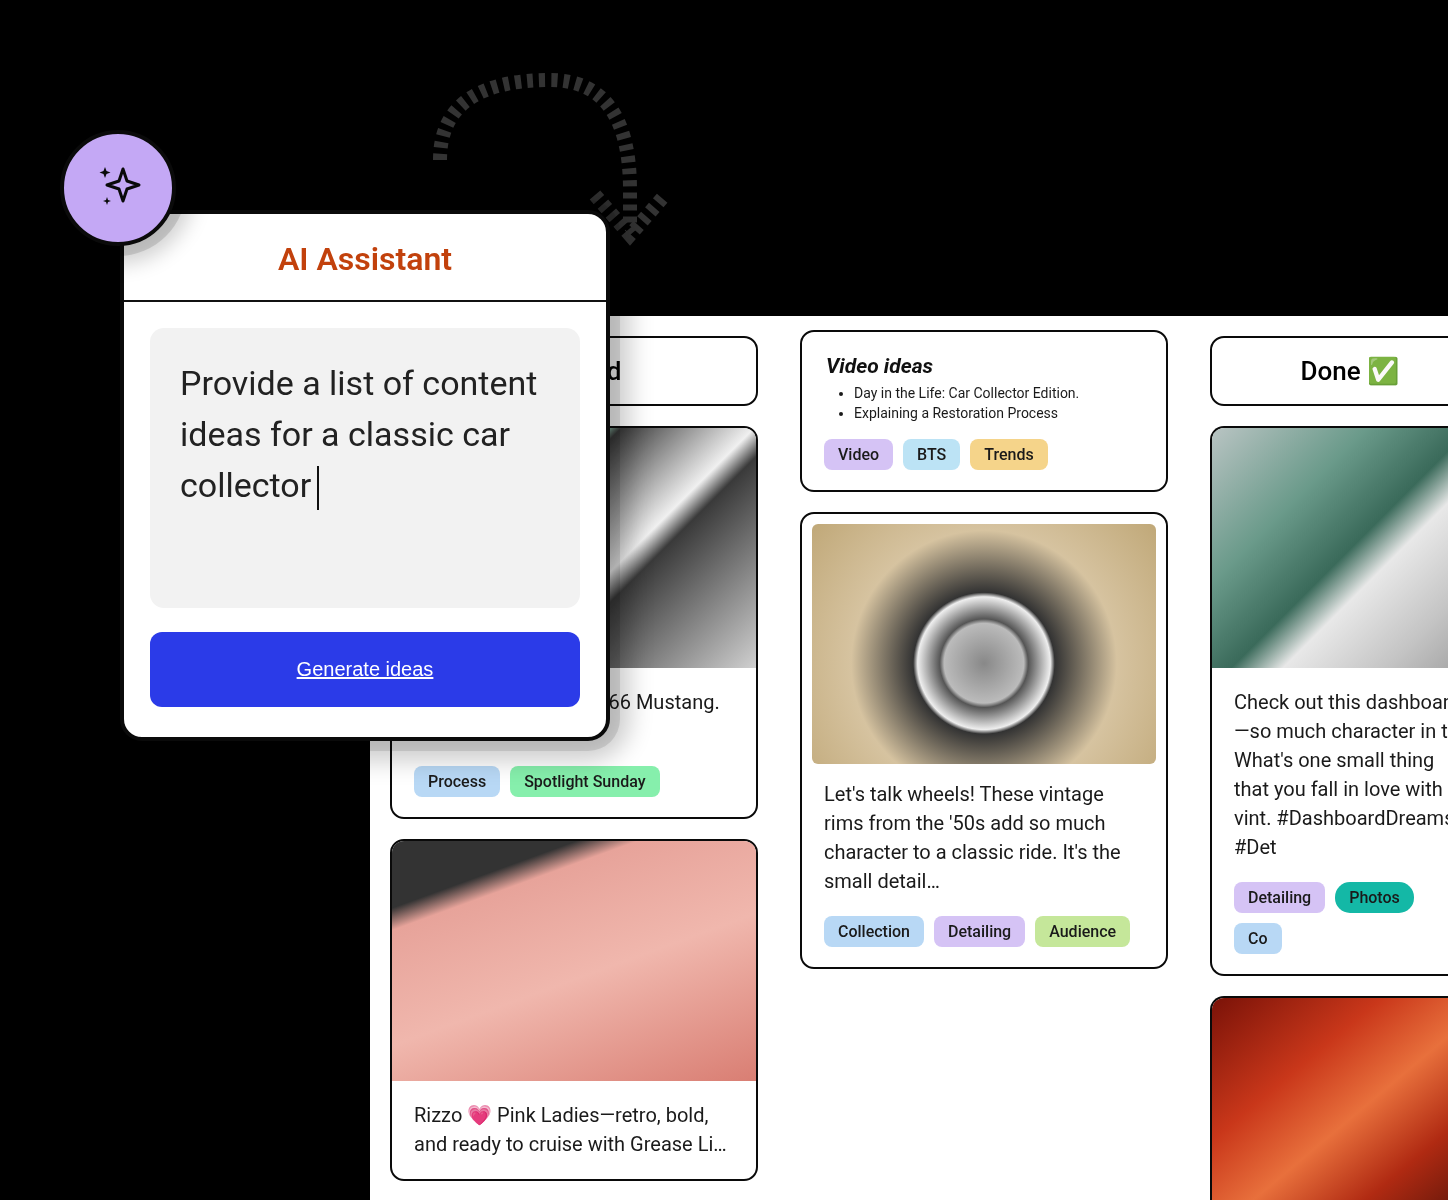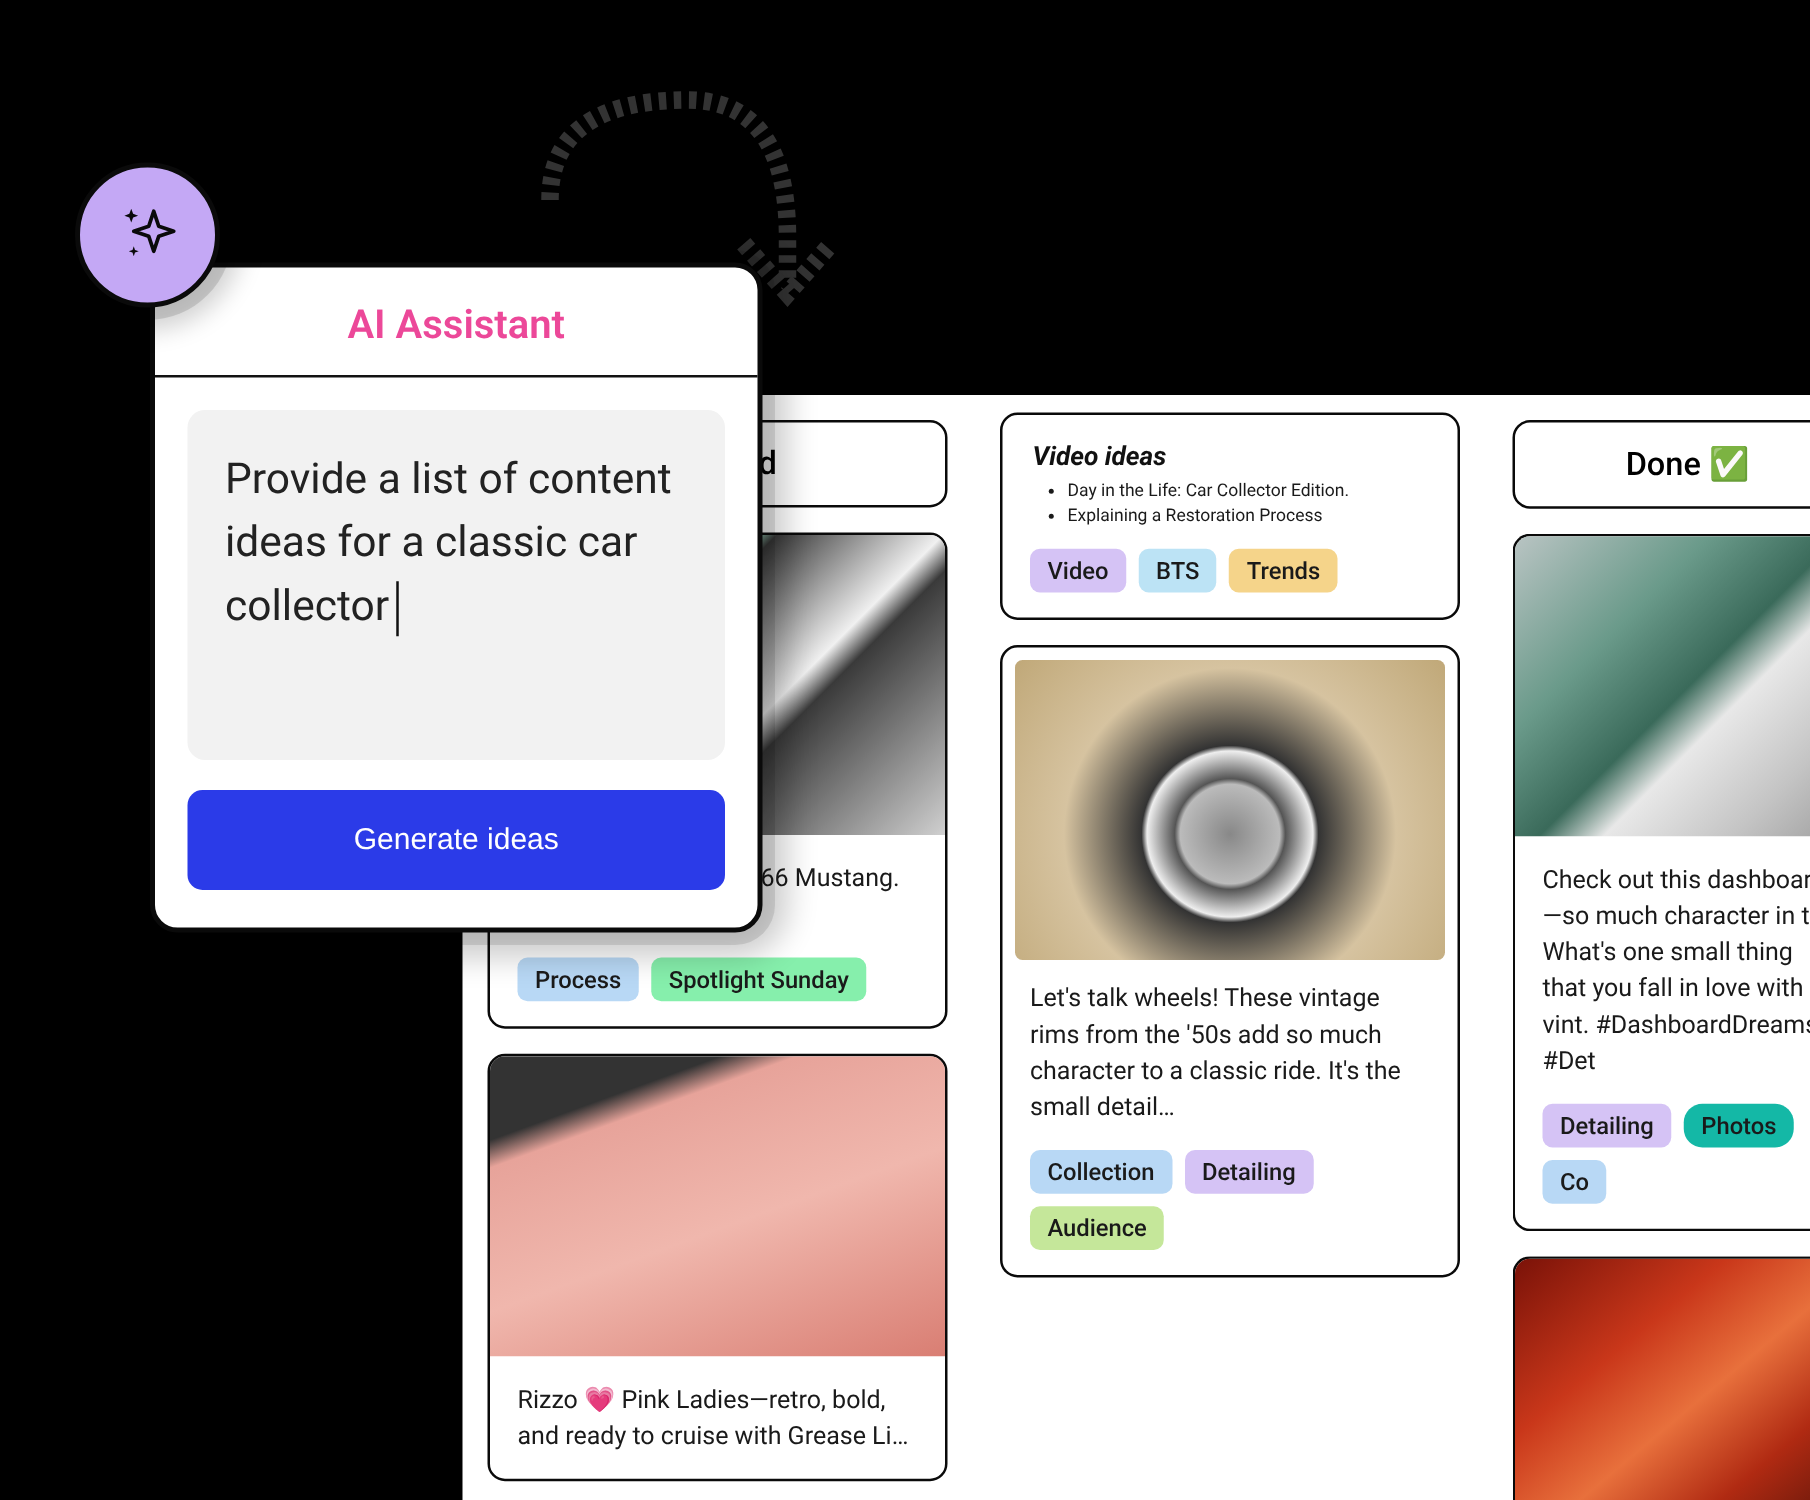--- a/index.html
+++ b/index.html
@@ -80,21 +80,21 @@
       line-height: 1.4;
       color: #1a1a1a;
     }
     .tags {
       display: flex;
       flex-wrap: wrap;
       gap: 10px;
       padding: 0 22px 20px;
     }
     .tag {
-      font-size: 19px;
+      font-size: 16px;
       font-weight: 500;
       padding: 6px 14px;
       border-radius: 8px;
       color: #1a1a1a;
     }
     .tag.process { background: #b8d8f5; }
     .tag.spotlight { background: #86efac; }
     .tag.video { background: #d5c3f5; }
     .tag.bts { background: #bce3f5; }
     .tag.trends { background: #f5d48a; }
@@ -132,21 +132,21 @@
       background: #fff;
       border: 4px solid #0a0a0a;
       border-radius: 22px;
       box-shadow: 0 0 0 10px rgba(0,0,0,0.1), 0 0 25px 20px rgba(0,0,0,0.2);
       z-index: 11;
     }
     .assistant-header {
       padding: 26px 30px 22px;
       font-size: 32px;
       font-weight: 600;
-      color: #ec4899;
+      color: #c2410c;
       border-bottom: 2px solid #111;
       text-align: center;
     }
     .assistant-body {
       padding: 26px 26px 30px;
     }
     .prompt-box {
       background: #f2f2f2;
       border-radius: 14px;
       padding: 30px 30px;
@@ -165,23 +165,24 @@
       margin-left: 6px;
     }
     .generate-btn {
       margin-top: 24px;
       width: 100%;
       background: #2b3be8;
       color: #fff;
       border: none;
       border-radius: 12px;
       padding: 26px 0;
-      font-size: 24px;
+      font-size: 20px;
       font-weight: 500;
       cursor: pointer;
+      text-decoration: underline;
     }
     .img-rel { position: relative; }
     
     .img-mint { background: linear-gradient(135deg,#6fbf9e 0%,#9fd9c0 35%,#3a3a3a 38%,#f0f0f0 60%,#3a3a3a 65%,#d0d0d0 100%); }
     .img-pink { background: linear-gradient(160deg,#333 0%,#333 18%,#e7a39a 24%,#f0b7ad 55%,#d97e73 100%); }
     .img-wheel { background: radial-gradient(circle at 50% 58%,#888 0%,#bbb 18%,#555 20%,#eee 30%,#333 32%,#d6c3a0 60%,#c0a878 100%); }
     .img-dash { background: linear-gradient(135deg,#b9c4c3 0%,#6a9a8a 30%,#3a6a5a 50%,#e8e8e8 60%,#c4c4c4 80%,#999 100%); }
     .img-red { background: linear-gradient(140deg,#7a1208 0%,#c9371a 30%,#e8703c 50%,#b02a12 70%,#3a0c06 100%); }
     .board-bg {
       position: absolute;

